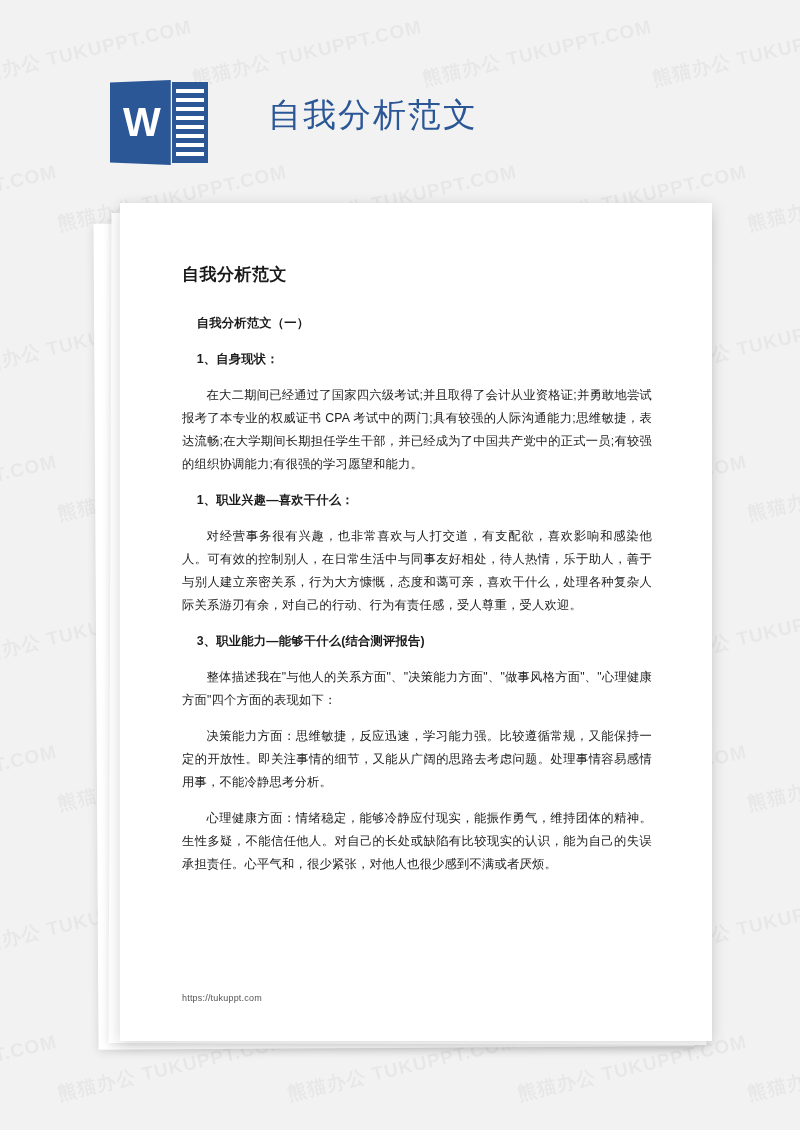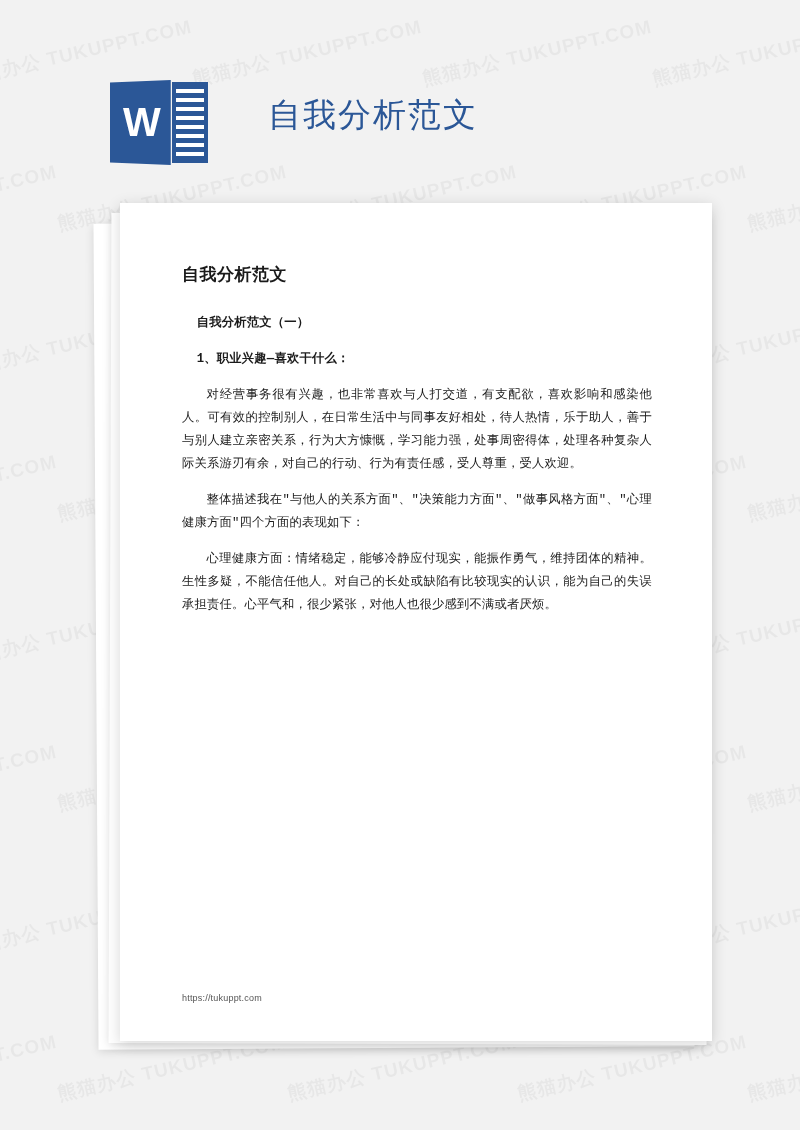--- a/index.html
+++ b/index.html
@@ -140,21 +140,21 @@
   }
   #doc-title {
     font-family: "DejaVu Serif", serif;
     font-size: 17px;
     font-weight: bold;
     color: #1a1a1a;
     margin: 0 0 26px 0;
     letter-spacing: 0.5px;
   }
   .para {
-    font-family: Liberation Mono, monospace;
+    font-family: Liberation Sans, sans-serif;
     font-size: 12.3px;
     line-height: 23px;
     color: #1b1b1b;
     margin: 0 0 13px 0;
     text-align: justify;
     text-indent: 2em;
     letter-spacing: 0.2px;
   }
   .para.heading-item {
     font-weight: bold;
@@ -233,20 +233,24 @@
 <div id="page-stack">
   <div class="page-behind" id="page-behind-2"></div>
   <div class="page-behind" id="page-behind-1"></div>
 </div>
 
 <div id="document-page">
   <div id="doc-content">
     <div id="doc-title">自我分析范文</div>
     <div id="paragraph-container">
         <div class="para heading-item">自我分析范文（一）</div>
+        <div class="para heading-item">1、自身现状：</div>
+        <div class="para">在大二期间已经通过了国家四六级考试;并且取得了会计从业资格证;并勇敢地尝试报考了本专业的权威证书 CPA 考试中的两门;具有较强的人际沟通能力;思维敏捷，表达流畅;在大学期间长期担任学生干部，并已经成为了中国共产党中的正式一员;有较强的组织协调能力;有很强的学习愿望和能力。</div>
         <div class="para heading-item">1、职业兴趣—喜欢干什么：</div>
-        <div class="para">对经营事务很有兴趣，也非常喜欢与人打交道，有支配欲，喜欢影响和感染他人。可有效的控制别人，在日常生活中与同事友好相处，待人热情，乐于助人，善于与别人建立亲密关系，行为大方慷慨，学习能力强，处事周密得体，处理各种复杂人际关系游刃有余，对自己的行动、行为有责任感，受人尊重，受人欢迎。</div>
+        <div class="para">对经营事务很有兴趣，也非常喜欢与人打交道，有支配欲，喜欢影响和感染他人。可有效的控制别人，在日常生活中与同事友好相处，待人热情，乐于助人，善于与别人建立亲密关系，行为大方慷慨，态度和蔼可亲，喜欢干什么，处理各种复杂人际关系游刃有余，对自己的行动、行为有责任感，受人尊重，受人欢迎。</div>
+        <div class="para heading-item">3、职业能力—能够干什么(结合测评报告)</div>
         <div class="para">整体描述我在"与他人的关系方面"、"决策能力方面"、"做事风格方面"、"心理健康方面"四个方面的表现如下：</div>
+        <div class="para">决策能力方面：思维敏捷，反应迅速，学习能力强。比较遵循常规，又能保持一定的开放性。即关注事情的细节，又能从广阔的思路去考虑问题。处理事情容易感情用事，不能冷静思考分析。</div>
         <div class="para">心理健康方面：情绪稳定，能够冷静应付现实，能振作勇气，维持团体的精神。生性多疑，不能信任他人。对自己的长处或缺陷有比较现实的认识，能为自己的失误承担责任。心平气和，很少紧张，对他人也很少感到不满或者厌烦。</div>
       </div>
   </div>
   <div id="doc-footer-url">https://tukuppt.com</div>
 </div>
 
 </body></html>

